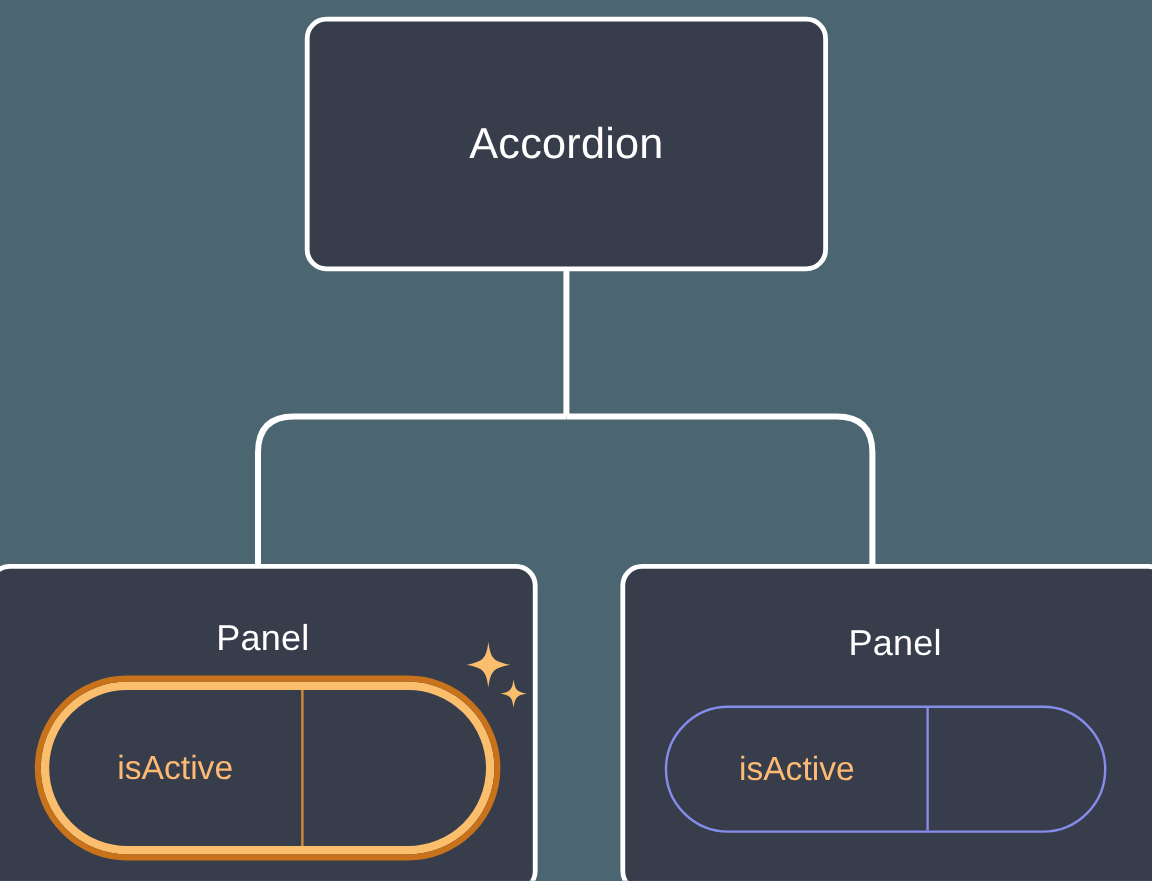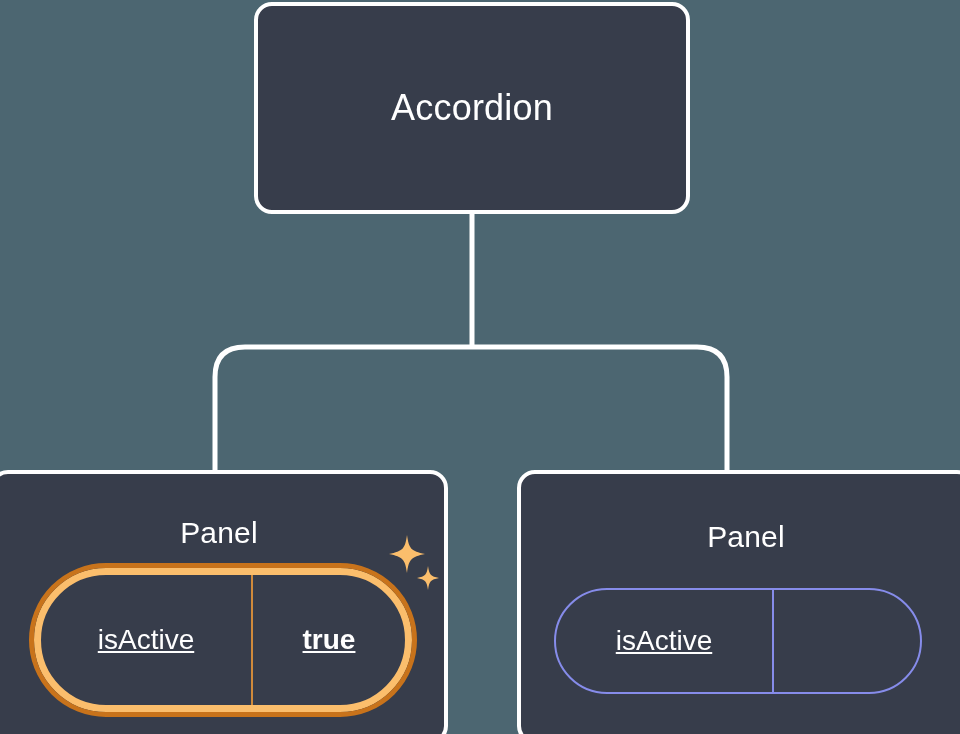--- a/index.html
+++ b/index.html
@@ -42,21 +42,21 @@
   .node-title {
     color: #ffffff;
     text-align: center;
     font-weight: 400;
     letter-spacing: 0.2px;
     white-space: nowrap;
   }
 
   #node-accordion {
     left: 254px;
-    top: 2px;
+    top: 14px;
     width: 436px;
     height: 212px;
     display: flex;
     align-items: center;
     justify-content: center;
   }
   #node-accordion .node-title {
     font-size: 36px;
   }
 
@@ -92,23 +92,22 @@
     box-sizing: border-box;
     border-radius: 999px;
     background: transparent;
   }
   .pill .pill-key,
   .pill .pill-val {
     display: flex;
     align-items: center;
     justify-content: center;
     white-space: nowrap;
-    color: #ffffff;
+    color: #fdba74;
     font-size: 28px;
-    text-decoration: underline;
   }
 
   
   #pill-left-wrap {
     left: 34px;
     top: 568px;
   }
   #pill-left {
     width: 378px;
     height: 144px;
@@ -176,21 +175,20 @@
     <div class="node-title">Panel</div>
   </div>
 
   <div class="node" id="node-panel-right">
     <div class="node-title">Panel</div>
   </div>
 
   <div class="pill-wrap" id="pill-left-wrap">
     <div class="pill" id="pill-left">
       <div class="pill-key">isActive</div>
-      <div class="pill-val">true</div>
     </div>
   </div>
 
   <svg id="sparkles" viewBox="0 0 60 72" xmlns="http://www.w3.org/2000/svg">
     <path d="M 22 2 C 24 16 26 18 40 21 C 26 24 24 26 22 40 C 20 26 18 24 4 21 C 18 18 20 16 22 2 Z" fill="#fbbe6c"></path>
     <path d="M 43 33 C 44.3 42 45.6 43.3 54 45 C 45.6 46.7 44.3 48 43 57 C 41.7 48 40.4 46.7 32 45 C 40.4 43.3 41.7 42 43 33 Z" fill="#fbbe6c"></path>
   </svg>
 
   <div class="pill-wrap" id="pill-right-wrap">
     <div class="pill" id="pill-right">

